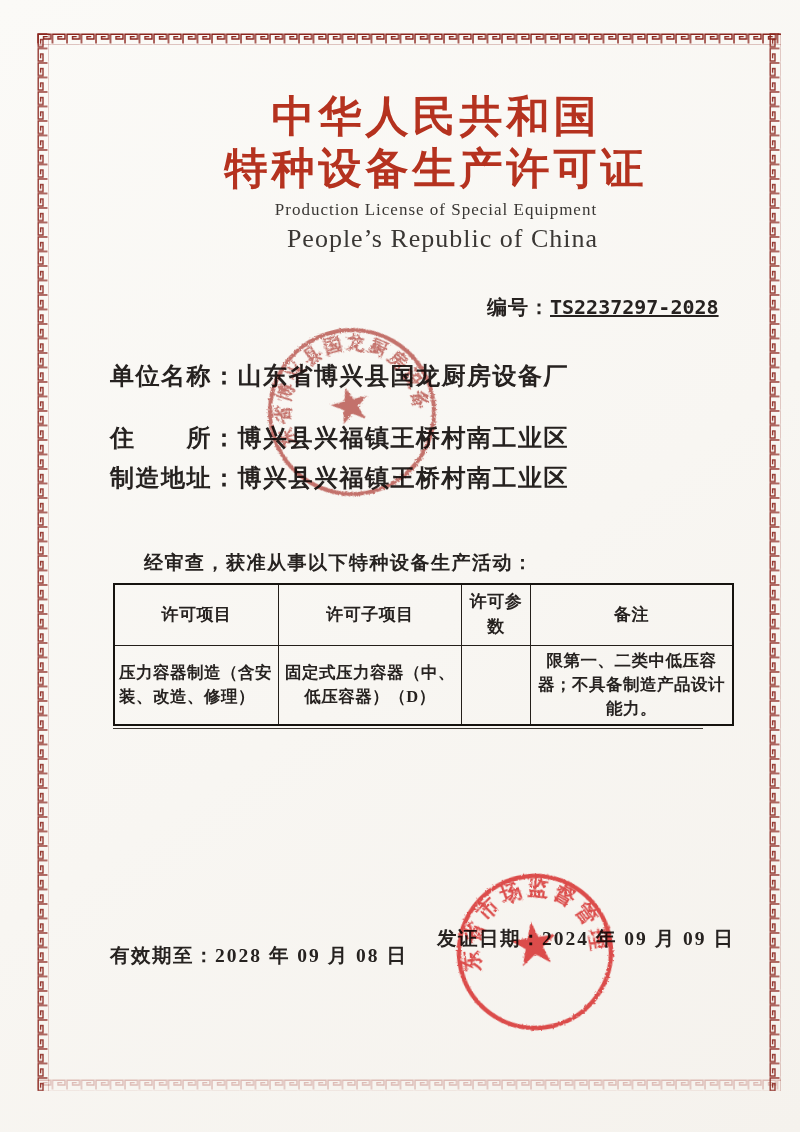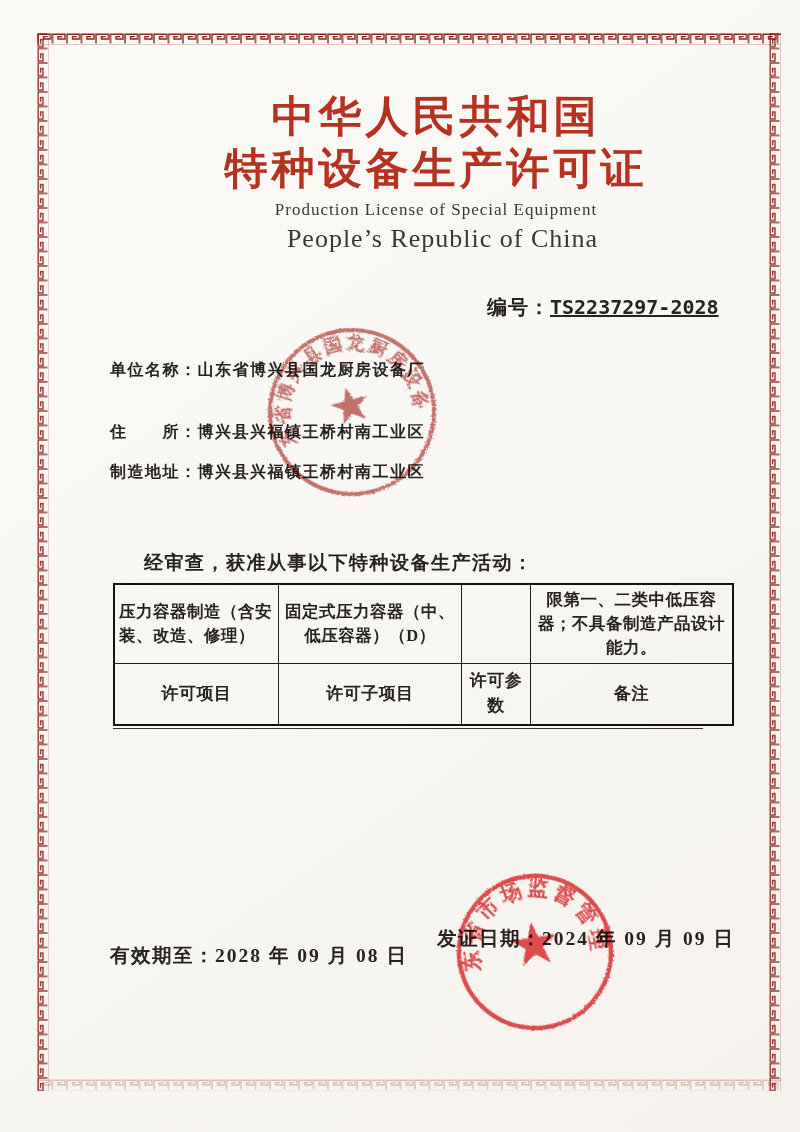--- a/index.html
+++ b/index.html
@@ -31,21 +31,21 @@
   .title-en2{font-size:26px;margin-top:6px;padding-left:13px;}
 
   .serial{
     position:absolute;left:487px;top:294px;
     font-size:20px;font-weight:600;letter-spacing:1px;white-space:nowrap;
   }
   .serial .num{font-family:"DejaVu Sans Mono","Liberation Mono",monospace;font-weight:bold;letter-spacing:0px;font-size:20px;text-decoration:underline;}
 
   .field-row{
     position:absolute;left:110px;white-space:nowrap;
-    font-size:16px;font-weight:600;letter-spacing:1.5px;
+    font-size:24px;font-weight:600;letter-spacing:1.5px;
   }
   .fr-1{top:360px;}
   .fr-2{top:422px;}
   .fr-3{top:462px;}
 
   .intro{
     position:absolute;left:144px;top:550px;
     font-size:19px;font-weight:600;letter-spacing:1.5px;
   }
 
@@ -133,30 +133,30 @@
   <div class="field-row fr-3">
     <span>制造地址：</span><span>博兴县兴福镇王桥村南工业区</span>
   </div>
 
   <div class="intro">经审查，获准从事以下特种设备生产活动：</div>
 
   <div class="table-wrap">
     <table class="license">
       <tbody>
           <tr>
+        <th class="c-item">许可项目</th>
+        <th class="c-sub">许可子项目</th>
+        <th class="c-param">许可参数</th>
+        <th class="c-remark">备注</th>
+      </tr>
+      <tr>
         <td class="c-item">压力容器制造（含安装、改造、修理）</td>
         <td class="c-sub">固定式压力容器（中、低压容器）（D）</td>
         <td class="c-param"></td>
         <td class="c-remark">限第一、二类中低压容器；不具备制造产品设计能力。</td>
-      </tr>
-      <tr>
-        <th class="c-item">许可项目</th>
-        <th class="c-sub">许可子项目</th>
-        <th class="c-param">许可参数</th>
-        <th class="c-remark">备注</th>
       </tr>
     </tbody>
       </table>
   </div>
 
   <div class="footer-row f-valid">
     <span>有效期至：</span><span class="date-val">2028 年 09 月 08 日</span>
   </div>
   <div class="footer-row f-issue">
     <span>发证日期：</span><span class="date-val">2024 年 09 月 09 日</span>

